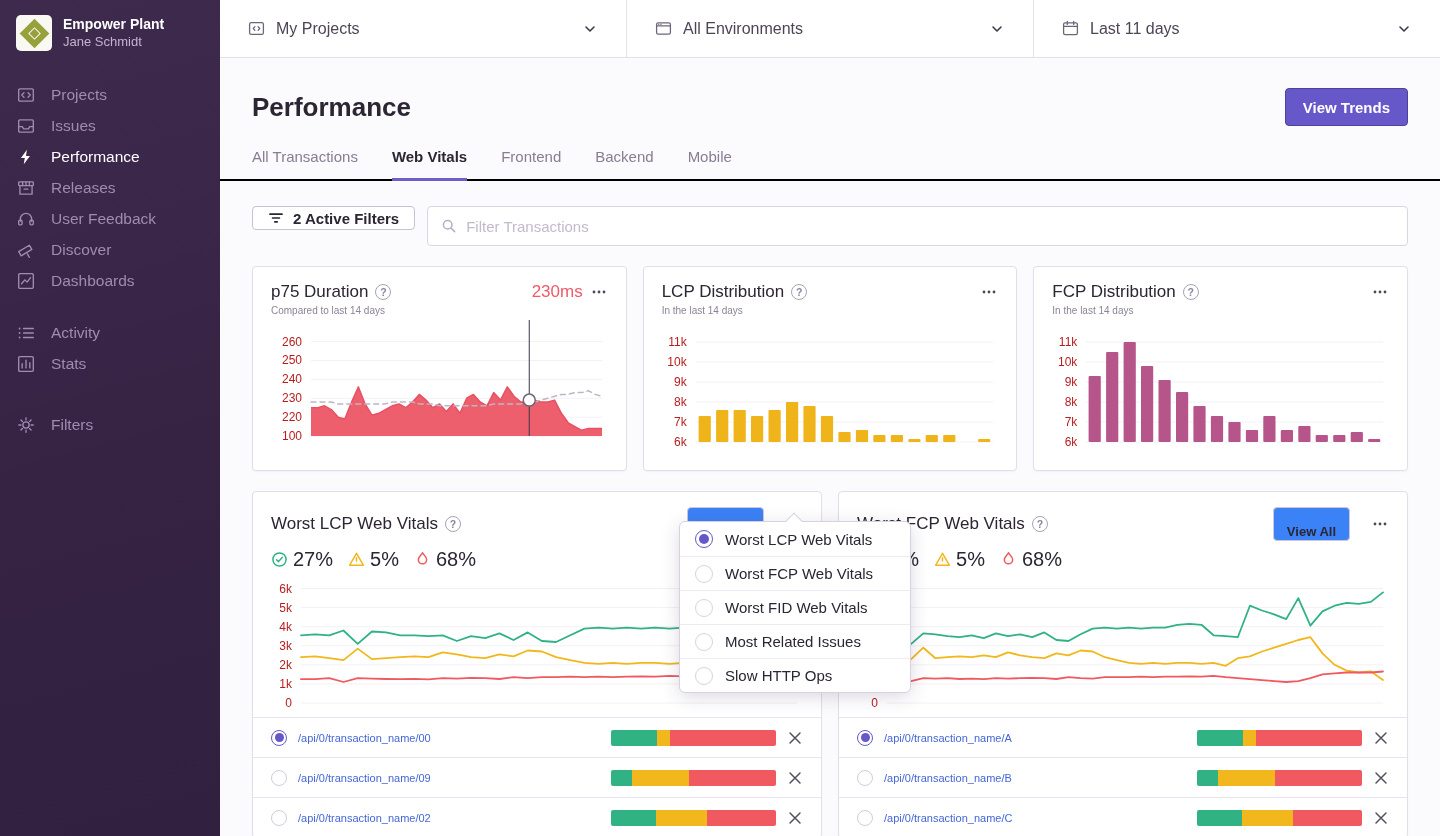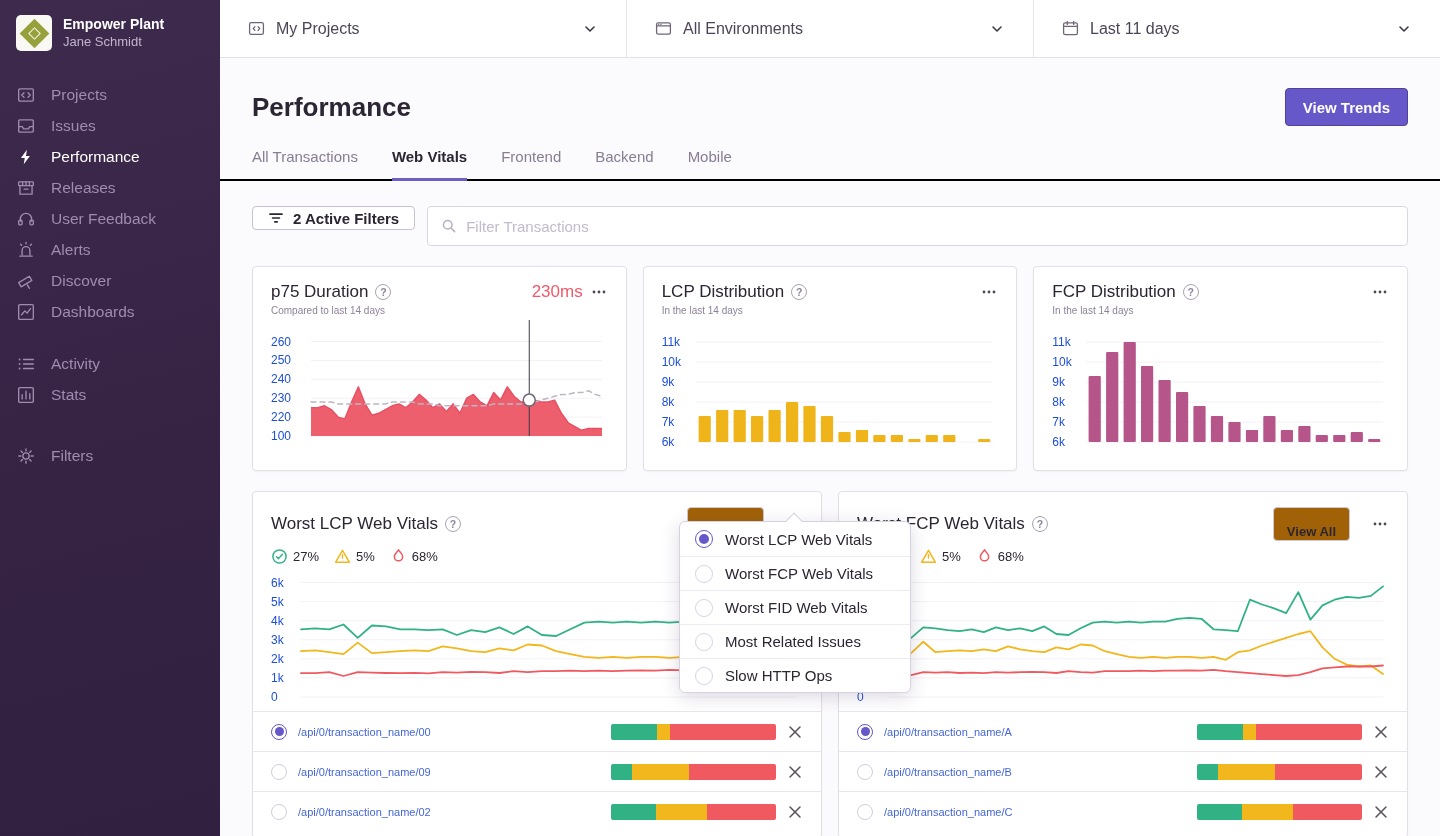--- a/index.html
+++ b/index.html
@@ -54,30 +54,30 @@
   .card-head { display:flex; align-items:center; gap:7px; }
   .card-title { font-size:17px; color:#2c2533; }
   .help { width:16px; height:16px; border:1.3px solid #aaa1b9; border-radius:50%; font-size:10.5px; font-weight:bold; color:#8d84a0; display:inline-flex; align-items:center; justify-content:center; flex:none; }
   .p75-val { margin-left:auto; color:#ef5a6a; font-size:17px; }
   .dots { width:18px; height:18px; fill:#4f4758; cursor:pointer; flex:none; }
   .dots.ml { margin-left:auto; }
   .card-sub { font-size:10px; color:#8d8299; margin-top:3px; }
   .plot { position:relative; }
   .plot-p75 { height:106px; margin-top:18px; }
   .plot-dist { height:114px; margin-top:16px; }
-  .ytick { position:absolute; text-align:left; font-size:12px; color:#1d4ed8; line-height:14px; }
+  .ytick { position:absolute; text-align:right; font-size:12px; color:#b91c1c; line-height:14px; }
 
   .row2 { display:grid; grid-template-columns:repeat(2,1fr); gap:16px; }
   .card2 { height:347px; }
   .card2-head { padding:15px 18px 0; }
   .head-line1 { display:flex; align-items:center; gap:7px; }
-  .view-all { margin-left:auto; background:#a16207; border:1px solid #cfc7d8; border-radius:4px; height:30px; padding:16px 13px; font-weight:bold; font-size:13px; color:#2c2533; cursor:pointer; font-family:inherit; }
+  .view-all { margin-left:auto; background:#3b82f6; border:1px solid #cfc7d8; border-radius:4px; height:30px; padding:16px 13px; font-weight:bold; font-size:13px; color:#2c2533; cursor:pointer; font-family:inherit; }
   .head-line1 .dots { margin-left:14px; }
   .stats { display:flex; align-items:center; gap:15px; margin-top:7px; }
-  .stat { display:flex; align-items:center; gap:5px; font-size:13px; color:#2c2533; }
+  .stat { display:flex; align-items:center; gap:5px; font-size:20px; color:#2c2533; }
   .vic { width:17px; height:17px; fill:none; stroke-width:1.4; stroke-linecap:round; stroke-linejoin:round; }
   .plot-worst { height:132px; margin:8px 18px 6px; }
   .trows { border-top:0; }
   .trow { display:flex; align-items:center; gap:11px; height:40px; border-top:1px solid #eae4f0; padding:0 18px; }
   .radio { width:16px; height:16px; border:1.5px solid #d3cbde; border-radius:50%; background:#fff; position:relative; flex:none; cursor:pointer; }
   .radio.on { border-color:#6658c8; }
   .radio.on::after { content:''; position:absolute; inset:2.5px; background:#6658c8; border-radius:50%; }
   .tlink { font-size:11px; color:#4466d6; text-decoration:none; cursor:pointer; }
   .stackbar { display:flex; width:165px; height:16px; margin-left:auto; border-radius:2px; overflow:hidden; flex:none; }
   .stackbar span { display:block; height:100%; }
@@ -136,26 +136,20 @@
         </svg>
       <span>Releases</span>
     </div>
     <div class="nav-item">
       <svg class="si" viewBox="0 0 16 16">
           <path d="M3 10V8a5 5 0 0 1 10 0v2"></path>
           <rect x="1.5" y="9" width="3" height="4.2" rx="1"></rect>
           <rect x="11.5" y="9" width="3" height="4.2" rx="1"></rect>
         </svg>
       <span>User Feedback</span>
-    </div>
-    <div class="nav-item">
-      <svg class="si" viewBox="0 0 16 16">
-          <path d="M4.5 12.2V8.5a3.5 3.5 0 0 1 7 0v3.7M2.5 13.5h11M8 1.2v1.3M3.2 2.8l.9.9M12.8 2.8l-.9.9"></path>
-        </svg>
-      <span>Alerts</span>
     </div>
     <div class="nav-item">
       <svg class="si" viewBox="0 0 16 16">
           <path d="M1.5 9.5 11 3.8l2.2 3.7-9.5 5.7z"></path>
           <path d="M9.2 11.5l1.8 3"></path>
         </svg>
       <span>Discover</span>
     </div>
     <div class="nav-item">
       <svg class="si" viewBox="0 0 16 16">

